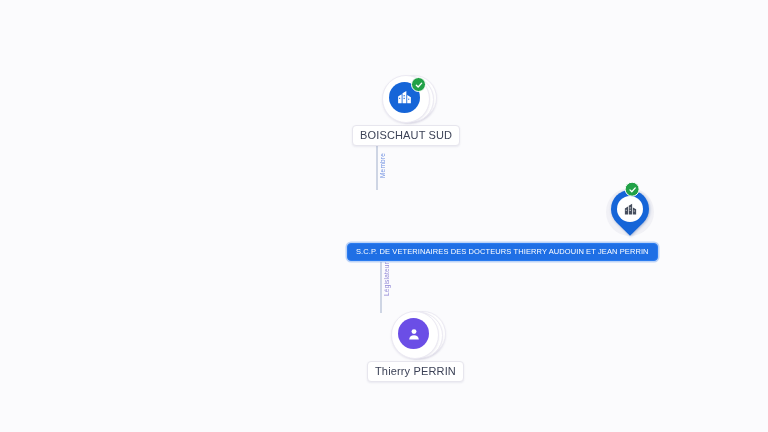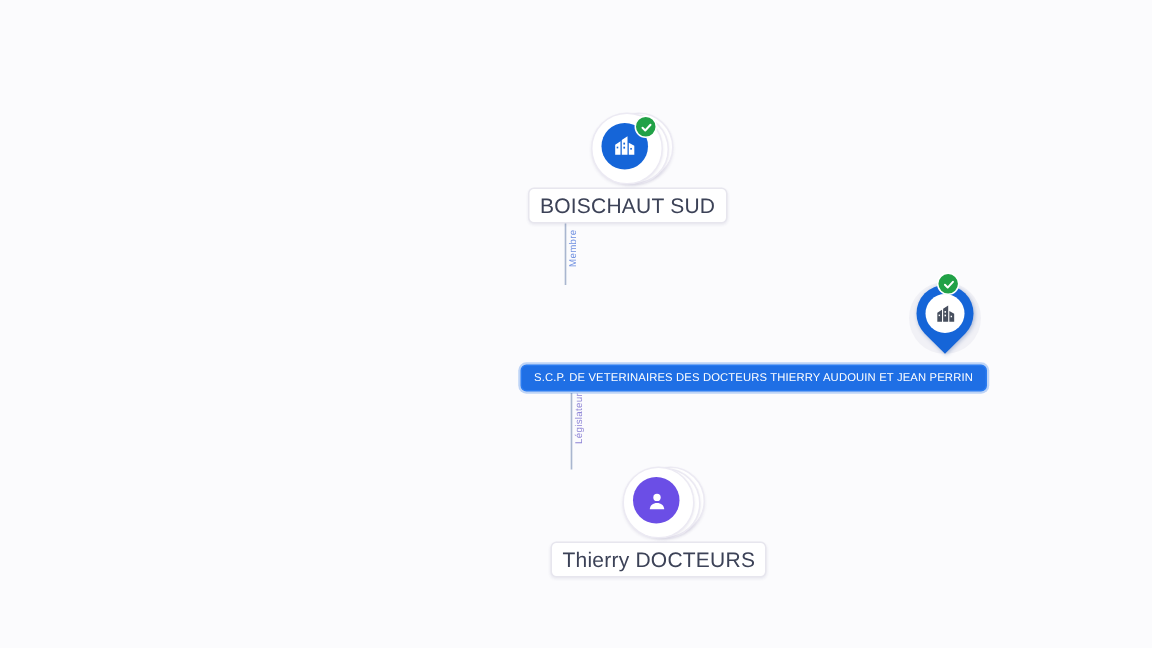--- a/index.html
+++ b/index.html
@@ -153,21 +153,21 @@
   }
   .pin .badge-check {
     right: -4px;
     top: -1px;
     transform: rotate(45deg);
   }
 
   
   .node-label {
     margin-top: 3px;
-    font-size: 14px;
+    font-size: 11px;
     line-height: 1;
     padding: 4px 7px 4px 7px;
     border-radius: 4px;
     background: #ffffff;
     border: 1px solid #e7e6ee;
     color: #3c4257;
     box-shadow: 0 1px 2px rgba(60,50,110,.09);
     white-space: nowrap;
     letter-spacing: .15px;
   }
@@ -256,16 +256,16 @@
       <div class="card c3"></div>
       <div class="card c2"></div>
       <div class="card c1"></div>
       <div class="disc person">
         <svg width="16" height="16" viewBox="0 0 24 24" fill="#ffffff">
           <circle cx="12" cy="8.4" r="3.7"></circle>
           <path d="M4.8 20.2c0-4 3.3-6.3 7.2-6.3s7.2 2.3 7.2 6.3H4.8z"></path>
         </svg>
       </div>
     </div>
-    <div class="node-label">Thierry DOCTEURS</div>
+    <div class="node-label">Thierry PERRIN</div>
   </div>
 
 </div>
 
 </body></html>

